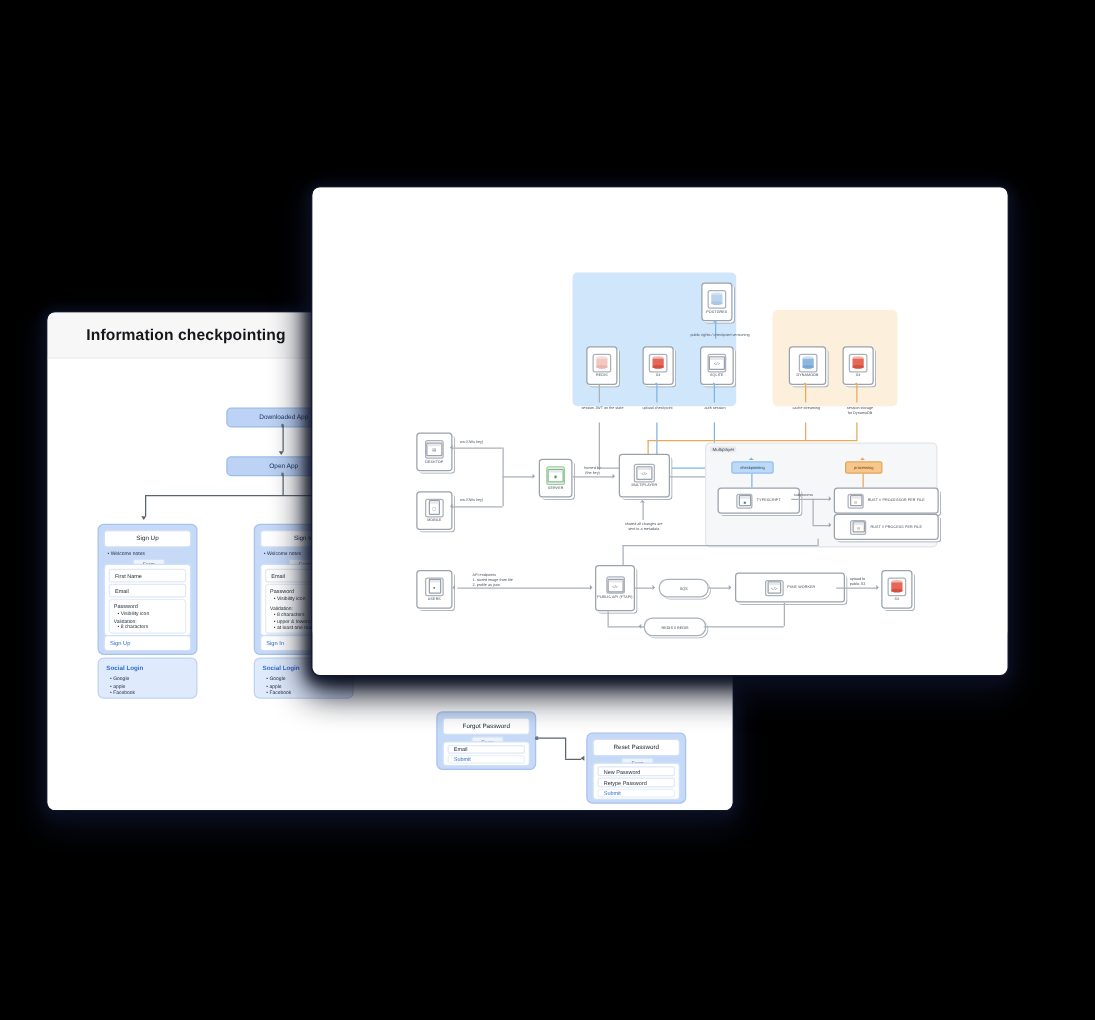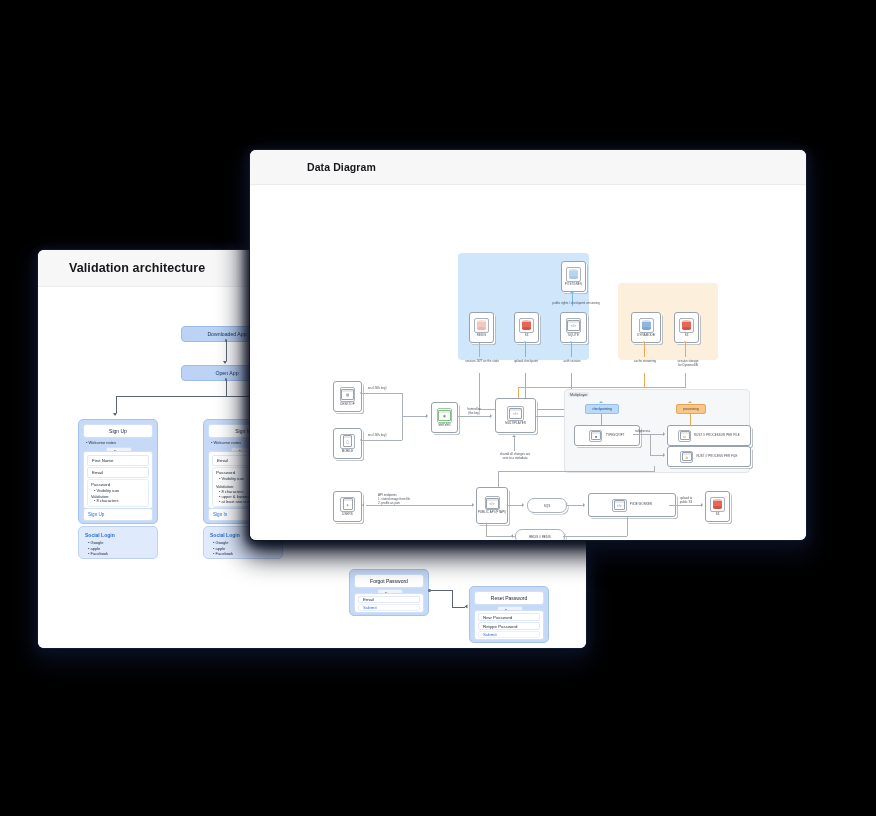--- a/index.html
+++ b/index.html
@@ -122,21 +122,21 @@
   .earw.up.orange{border-bottom-color:#e8a95b;}
   .earw.left{border-left:0;border-right:2.8px solid #9aa2ac;}
 </style>
 </head>
 <body>
 
 <div class="canvas">
 
   <div class="win" id="win-ia">
     <div class="win-head">
-      <div class="win-title">Validation architecture</div>
+      <div class="win-title">Information checkpointing</div>
     </div>
     <div class="win-body">
 
       <div class="pill" style="left:143px;top:39px;width:90px;height:14px;">
         <span>Downloaded App</span>
       </div>
       <div class="pill" style="left:143px;top:78px;width:90px;height:14px;">
         <span>Open App</span>
       </div>
 
@@ -246,23 +246,20 @@
 
       <div class="dot" style="left:390px;top:302px;"></div>
       <div class="ln lnh" style="left:393px;top:303px;width:21px;"></div>
       <div class="ln lnv" style="left:414px;top:303px;height:17px;"></div>
       <div class="ln lnh" style="left:414px;top:320px;width:13px;"></div>
       <div class="arw" style="left:426px;top:317.6px;transform:rotate(90deg);"></div>
     </div>
   </div>
 
   <div class="win" id="win-dd">
-    <div class="win-head">
-      <div class="win-title">Data Diagram</div>
-    </div>
     <div class="win-body">
 
       <div class="grp blue" style="left:208px;top:68px;width:131px;height:107px;"></div>
 
       <div class="nd" style="left:311px;top:76px;width:23px;height:29px;">
         <div class="gl">
           <div class="cyl">
             <div class="top" style="background:#cfe0f2;"></div>
             <div class="bod" style="background:#b9d4ec;"></div>
             <div class="bot" style="background:#a9c8e6;"></div>

